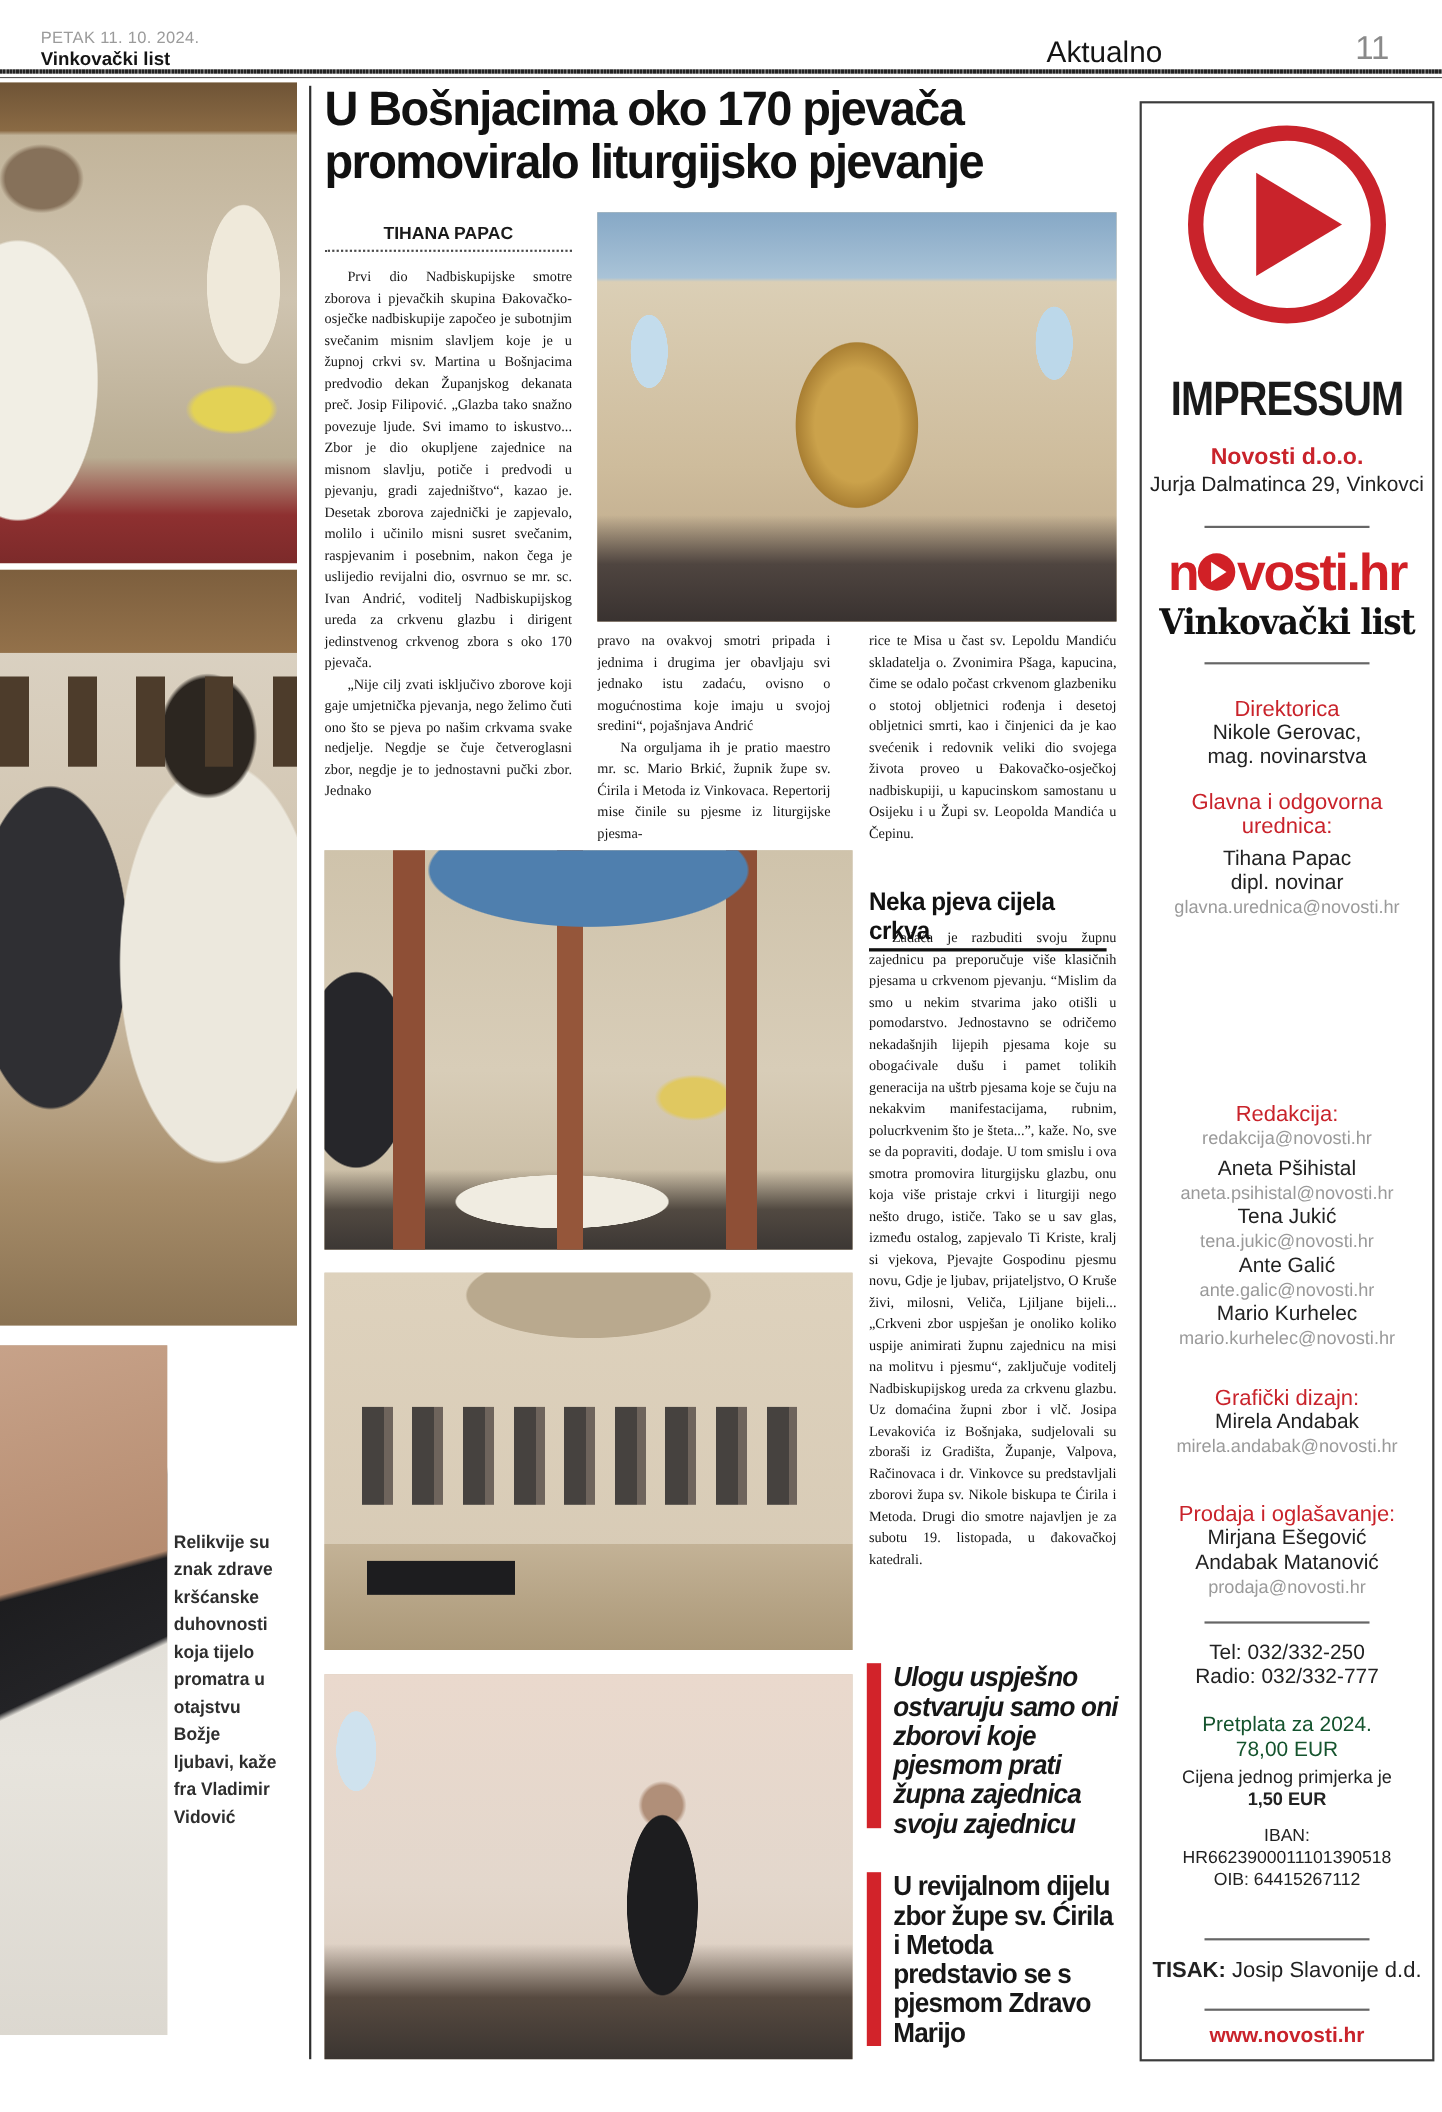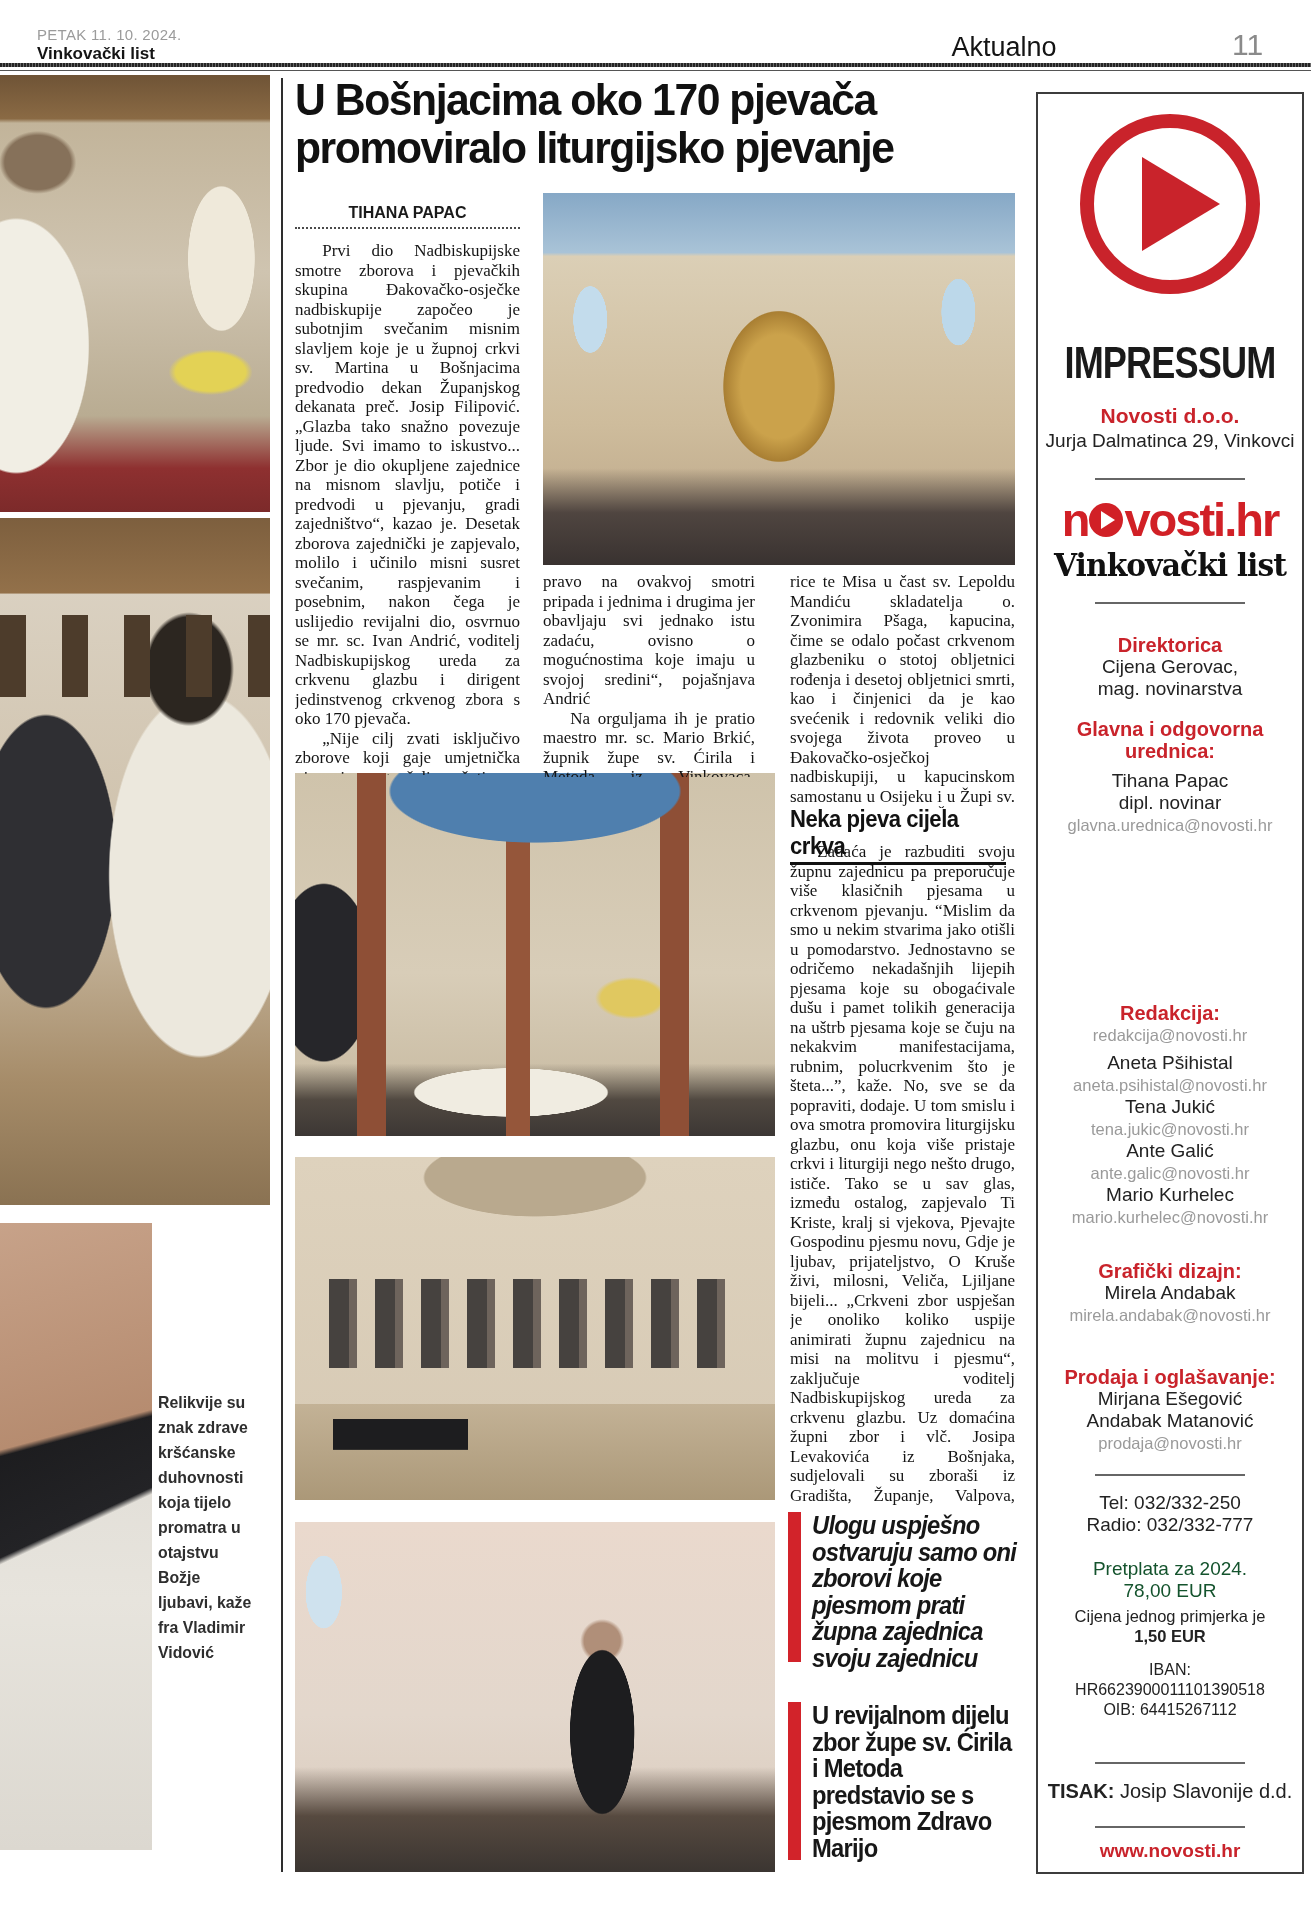--- a/index.html
+++ b/index.html
@@ -42,21 +42,21 @@
       linear-gradient(155deg,rgba(0,0,0,0) 26%,#1a1a1c 27%,#232326 48%,rgba(0,0,0,0) 49%),
       linear-gradient(180deg,#d9d5ce 0%,#e7e4dd 60%,#dcd8d0 100%);}
   .caption{left:158px;top:1390px;width:102px;font-size:16.5px;font-weight:bold;color:#2e2e2e;
            line-height:25px;transform:scaleX(.96);transform-origin:left top;}
 
   
   .headline{left:295px;top:76px;width:720px;font-size:44px;line-height:48px;font-weight:800;
             color:#111;letter-spacing:-1.5px;transform:scaleX(.97);transform-origin:left top;}
   .byline{left:295px;top:204px;width:225px;text-align:center;font-size:16px;font-weight:bold;color:#1a1a1a;}
   .byline-rule{left:295px;top:227px;width:225px;border-top:2px dotted #4a4a4a;}
-  .bodycol{font-family:"Liberation Serif",serif;font-size:17px;line-height:19.5px;color:#141414;
+  .bodycol{font-family:"Liberation Serif",serif;font-size:13px;line-height:19.5px;color:#141414;
            text-align:justify;}
   .col1{left:295px;top:241px;width:225px;height:534px;overflow:hidden;}
   .col2{left:543px;top:572px;width:212px;height:205px;overflow:hidden;}
   .col3a{left:790px;top:572px;width:225px;height:236px;overflow:hidden;}
   .subhead{left:790px;top:806px;width:225px;font-size:23px;font-weight:800;color:#111;
            letter-spacing:-.5px;transform:scaleX(.96);transform-origin:left top;
            border-bottom:3px solid #111;padding-bottom:2px;display:inline-block;}
   .col3b{left:790px;top:842px;width:225px;height:666px;overflow:hidden;}
   .indent{text-indent:1.6em;margin:0;}
   .noindent{text-indent:0;margin:0;}
@@ -123,21 +123,21 @@
   .sb-div{left:57px;width:150px;border-top:2px solid #666;}
   .d1{top:384px;} .d2{top:508px;} .d3{top:1380px;} .d4{top:1668px;} .d5{top:1732px;}
   .logo{top:398px;display:flex;justify-content:center;align-items:center;
         font-size:47px;font-weight:800;color:#d12026;letter-spacing:-2px;}
   .logo-o{width:34px;height:34px;background:#d12026;border-radius:50%;margin:0 1px;
           display:flex;align-items:center;justify-content:center;}
   .logo-o span{width:0;height:0;border-left:14px solid #fff;border-top:9px solid transparent;
                border-bottom:9px solid transparent;margin-left:4px;}
   .masthead{top:452px;font-family:"DejaVu Serif",serif;font-size:32px;font-weight:800;
             color:#111;letter-spacing:-1px;transform:scaleX(.93);transform-origin:center top;}
-  .lbl{font-size:20px;font-weight:bold;color:#c9232b;}
+  .lbl{font-size:20px;font-weight:normal;color:#c9232b;}
   .nm{font-size:19px;color:#222;}
   .em{font-size:16.5px;color:#9a9a9a;}
   .s-dir{top:540px;line-height:22px;}
   .s-glavna{top:624px;line-height:22px;}
   .s-ured{top:794px;line-height:22px;}
   .s-red{top:908px;line-height:22px;}
   .s-graf{top:1166px;line-height:22px;}
   .s-prod{top:1272px;line-height:22px;}
   .s-tel{top:1398px;font-size:19px;line-height:22px;color:#222;}
   .s-pret{top:1464px;font-size:19px;line-height:22px;color:#14532d;}
@@ -219,21 +219,21 @@
       <span class="logo-o">
           <span></span>
         </span>
       <span>vosti.hr</span>
     </div>
     <div class="sb masthead">Vinkovački list</div>
     <div class="sb sb-div d2"></div>
 
     <div class="sb s-dir">
       <div class="lbl">Direktorica</div>
-      <div class="nm">Cijena Gerovac,</div>
+      <div class="nm">Nikole Gerovac,</div>
       <div class="nm">mag. novinarstva</div>
     </div>
 
     <div class="sb s-glavna">
       <div class="lbl" style="width:190px;margin:0 auto;">Glavna i odgovorna urednica:</div>
       <div class="nm" style="margin-top:8px;">Tihana Papac</div>
       <div class="nm">dipl. novinar</div>
       <div class="em">glavna.urednica@novosti.hr</div>
     </div>
 

